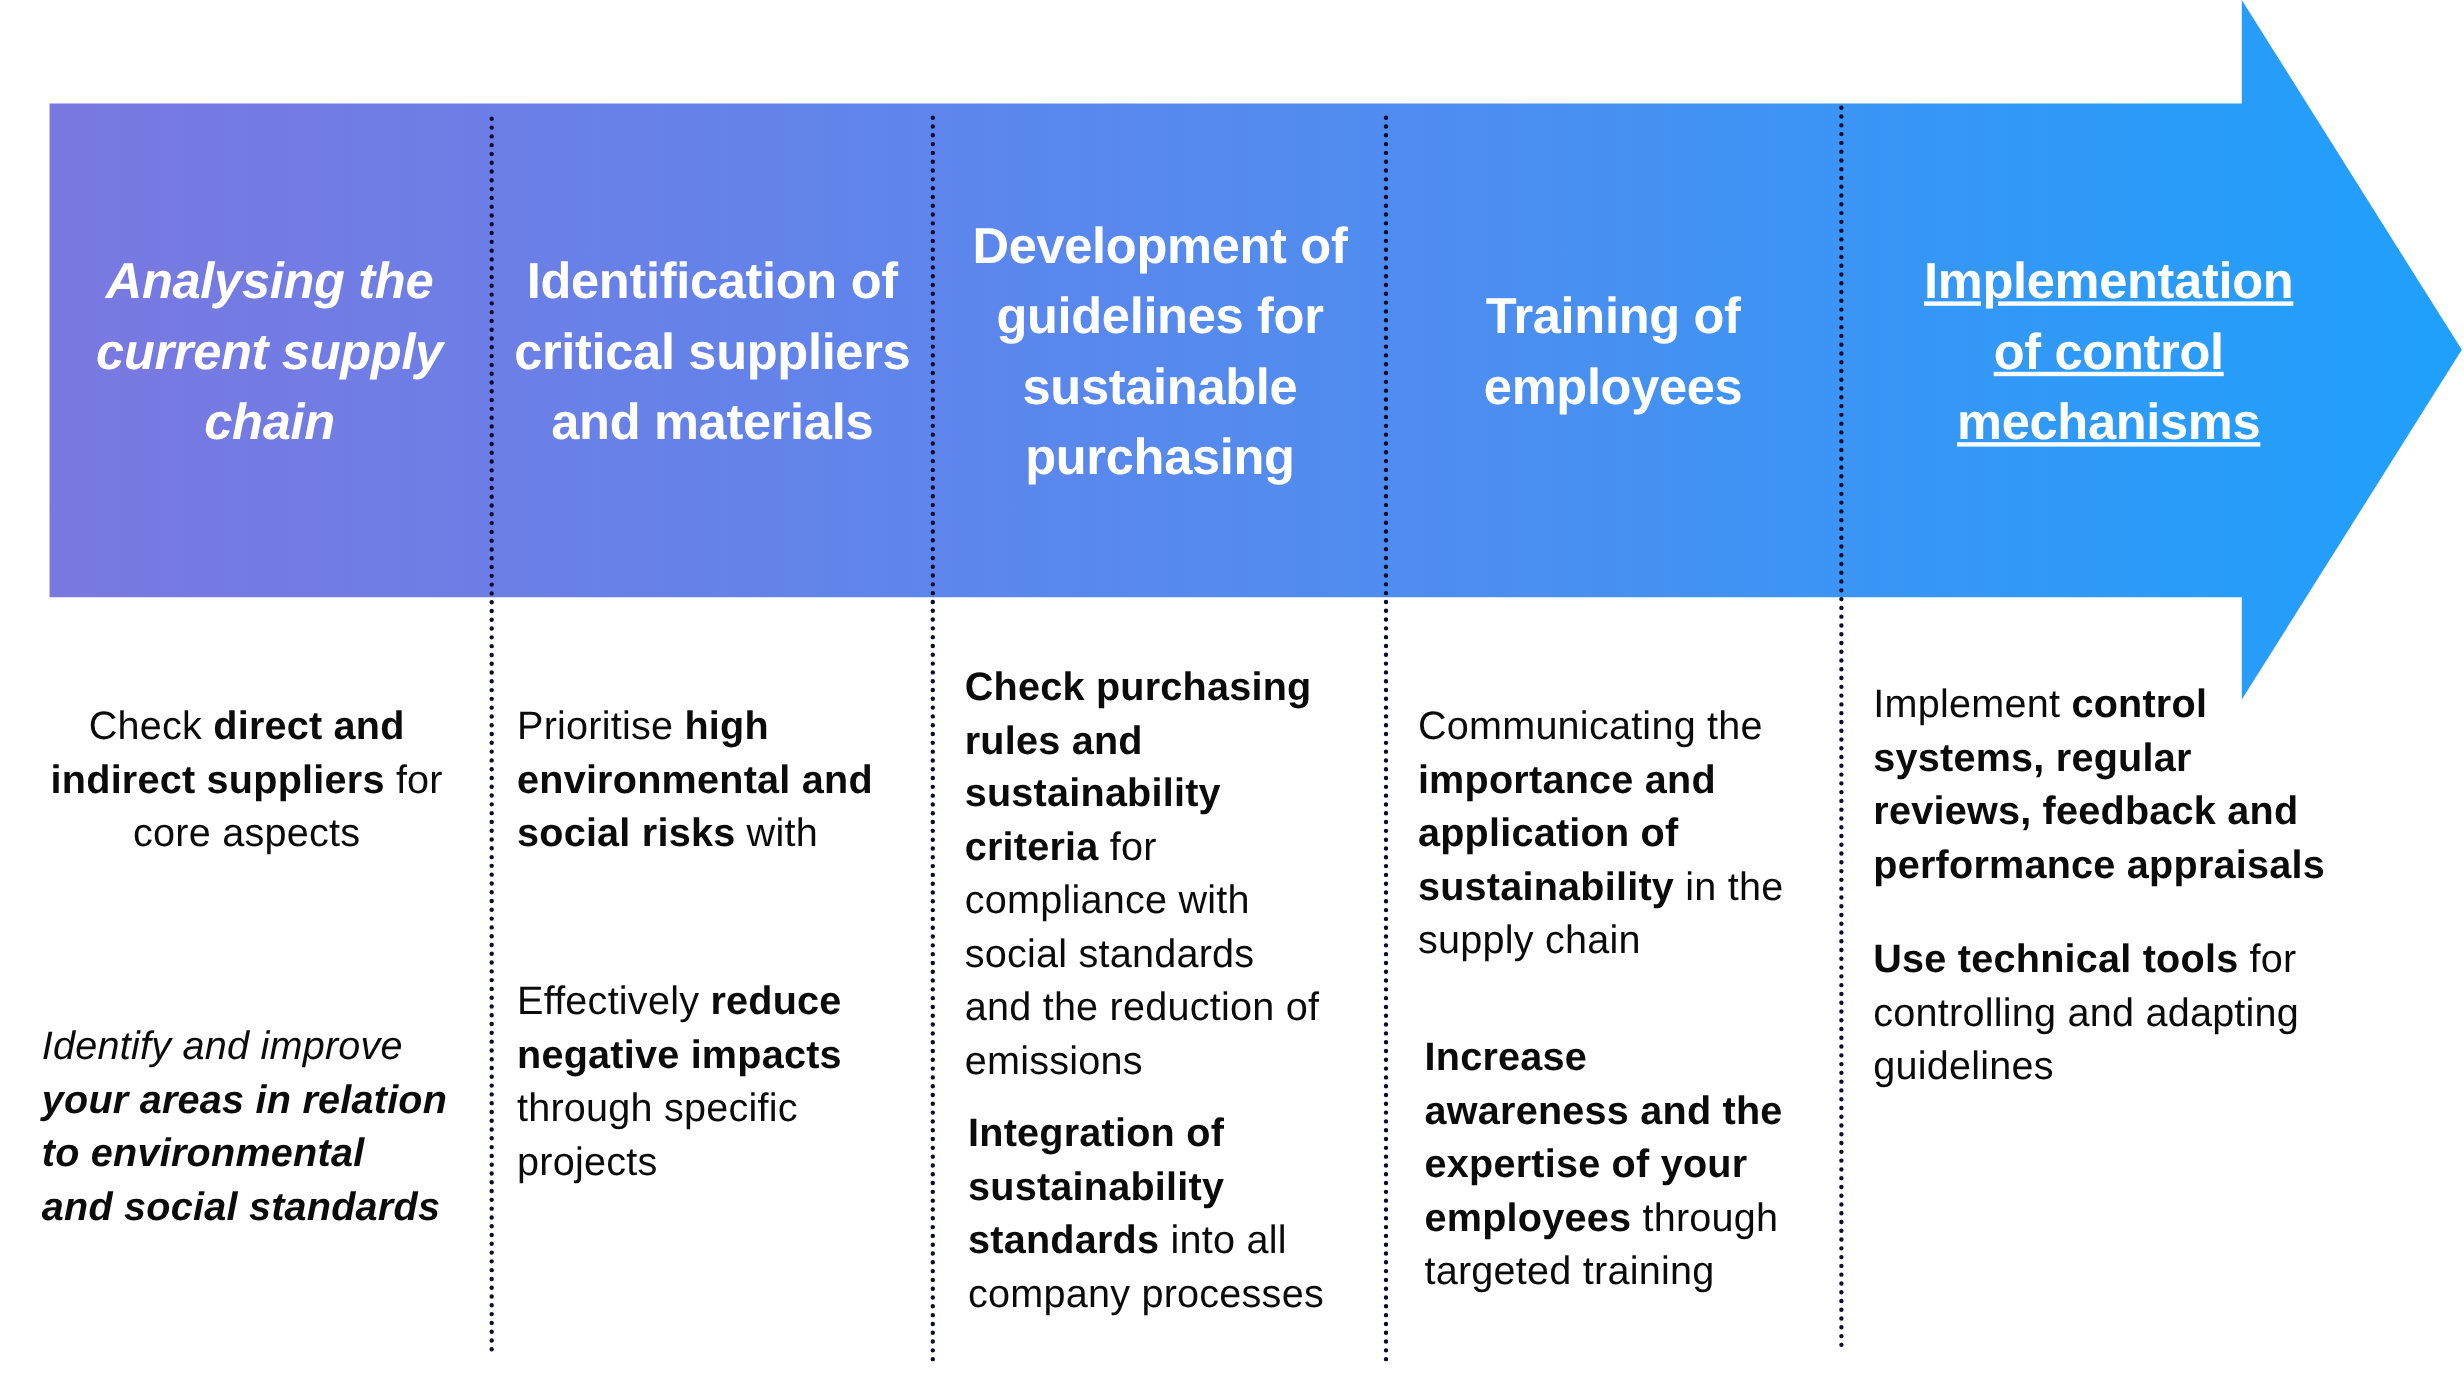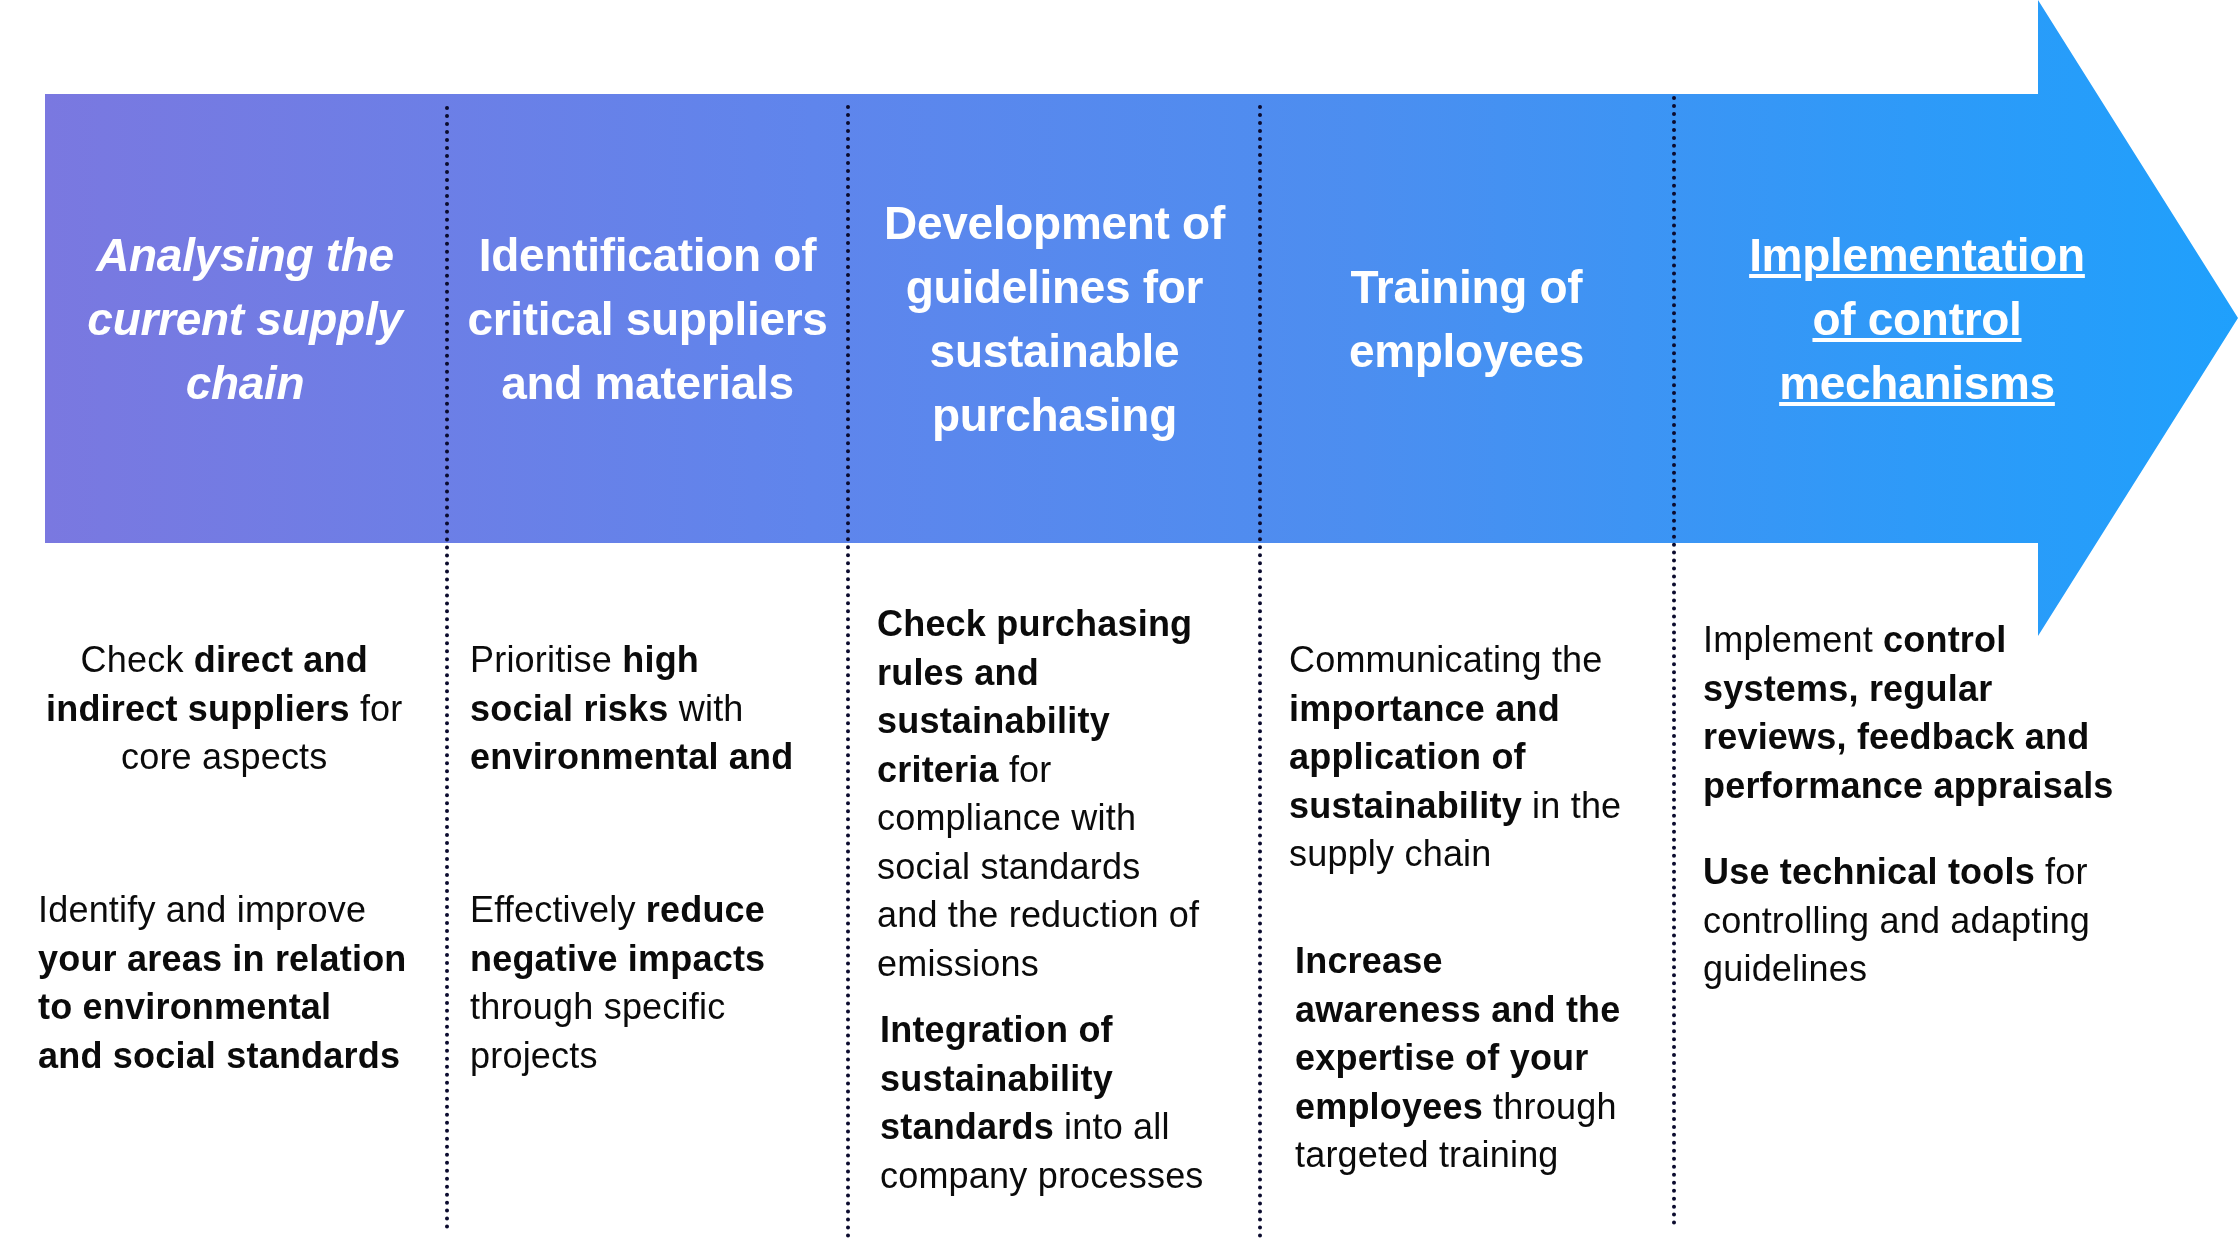--- a/index.html
+++ b/index.html
@@ -70,31 +70,31 @@
     <span>of control</span>
     <span>mechanisms</span>
   </div>
 </div>
 
 <div class="body-block" style="left:46px; top:636px;text-align:center;">
     <div><span>Check </span><b>direct and</b></div>
     <div><b>indirect suppliers</b><span> for</span></div>
     <div><span>core aspects</span></div>
   </div>
-<div class="body-block" style="left:38px; top:886px;">
+<div class="body-block" style="left:38px; top:927px;font-style:italic;">
     <div><span>Identify and improve</span></div>
     <div><b>your areas in relation</b></div>
     <div><b>to environmental</b></div>
     <div><b>and social standards</b></div>
   </div>
 
 <div class="body-block" style="left:470px; top:636px;">
     <div><span>Prioritise </span><b>high</b></div>
+    <div><b>environmental and</b></div>
     <div><b>social risks</b><span> with</span></div>
-    <div><b>environmental and</b></div>
   </div>
 <div class="body-block" style="left:470px; top:886px;">
     <div><span>Effectively </span><b>reduce</b></div>
     <div><b>negative impacts</b></div>
     <div><span>through specific</span></div>
     <div><span>projects</span></div>
   </div>
 
 <div class="body-block" style="left:877px; top:600px;">
     <div><b>Check purchasing</b></div>

